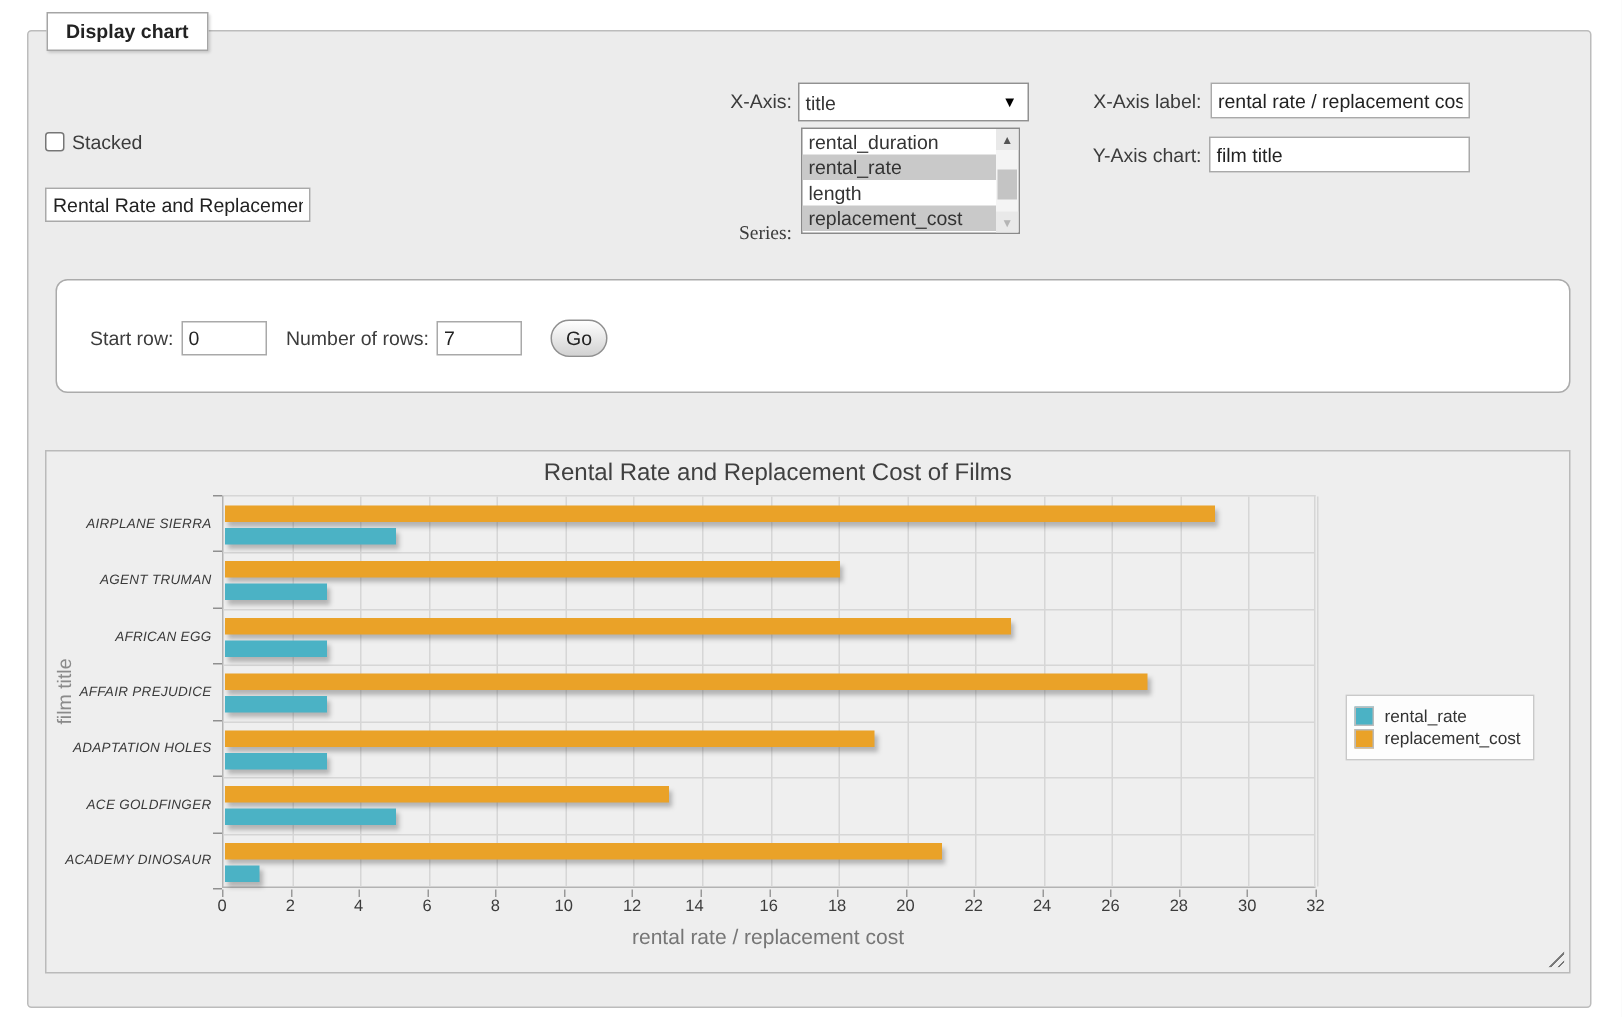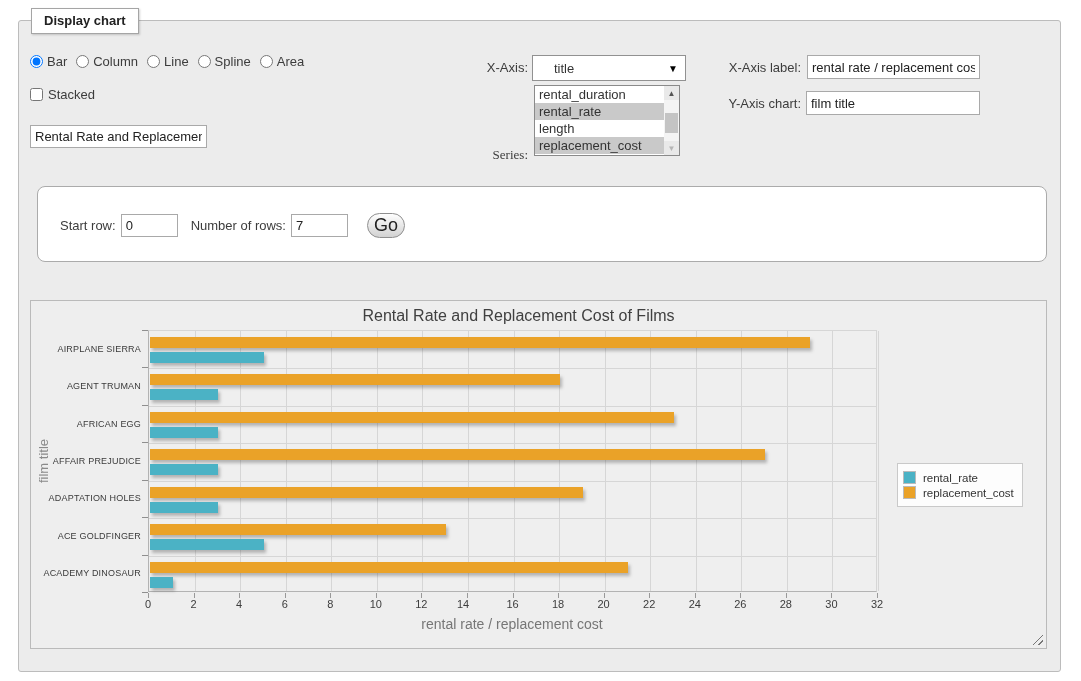--- a/index.html
+++ b/index.html
@@ -27,21 +27,21 @@
   .title-input { position:absolute; left:11px; top:104px; width:177px; height:23px; }
 
   .field-label { position:absolute; text-align:right; }
   .xaxis-label  { left:440px; top:39px; width:69px; }
   .series-label { left:440px; top:126px; width:69px;font-family:Liberation Serif, serif; }
   .xlab-label   { left:690px; top:39px; width:92px; }
   .ylab-label   { left:690px; top:75px; width:92px; }
 
   .fake-select { position:absolute; left:513px; top:34px; width:154px; height:26px;
     background:#fff; border:1px solid #919191; display:flex; align-items:center;
-    padding-left:21px; cursor:default; }
+    padding-left:4px; cursor:default; }
   .fake-select .arrow { position:absolute; right:7px; top:7px; font-size:10px; color:#000; }
 
   .series-list { position:absolute; left:515px; top:64px; width:146px; height:71px;
     background:#fff; border:1px solid #8a8a8a; overflow:hidden; }
   .series-item { height:17px; line-height:17px; padding-left:4px; width:131px;
     white-space:nowrap; overflow:hidden; }
   .series-item.selected { background:#c9c9c9; }
   .scrollbar { position:absolute; right:0; top:0; width:15px; height:69px; background:#f4f4f4; }
   .sb-btn { position:absolute; left:0; width:15px; height:14px; background:#e9e9e9;
     display:flex; align-items:center; justify-content:center; font-size:8px; }
@@ -53,35 +53,35 @@
   .ylab-input { position:absolute; left:787px; top:70px; width:174px; height:24px; }
 
   
   .subpanel { position:absolute; left:18px; top:165px; width:1010px; height:76px;
     background:#ffffff; border:1px solid #ababab; border-radius:8px; }
   .subpanel-row { display:flex; align-items:center; padding:26px 0 0 22px; }
   .subpanel-row .lbl { margin-right:5px; }
   .small-input { width:57px; height:23px; margin-right:13px; }
   .go-btn { margin-left:6px; width:38px; height:25px; border:1px solid #8f8f8f;
     border-radius:13px; background:linear-gradient(#fefefe,#d2d2d2);
-    font-size:18px; color:#222; font-family:"Liberation Sans",sans-serif; cursor:pointer; }
+    font-size:13px; color:#222; font-family:"Liberation Sans",sans-serif; cursor:pointer; }
 
   
   .chart-box { position:absolute; left:11px; top:279px; width:1017px; height:349px;
     background:#eeeeee; border:1px solid #bababa; }
   .chart-title { position:absolute; left:0; top:6px; width:975px; text-align:center;
     font-size:16px; color:#404040; }
   .plot { position:absolute; left:117px; top:29px; width:729px; height:262px;
     background:#efefef; border-top:1px solid #d6d6d6; border-right:1px solid #d6d6d6;
     border-left:1px solid #b3b3b3; border-bottom:1px solid #b3b3b3; }
   .vgrid { position:absolute; top:0; width:1px; height:100%; background:#d6d6d6; }
   .hgrid { position:absolute; left:0; height:1px; width:100%; background:#d6d6d6; }
   .bar { position:absolute; height:11px; box-shadow:2px 3px 3px rgba(70,70,70,0.35); }
   .ycat { position:absolute; left:0px; width:110px; text-align:right; font-size:9px;
-    color:#3a3a3a; letter-spacing:0.2px; }
+    color:#3a3a3a; letter-spacing:0.2px;font-style:italic; }
   .ytick { position:absolute; width:6px; height:1px; background:#8f8f8f; left:111px; }
   .xtick-mark { position:absolute; width:1px; height:5px; background:#999; top:292px; }
   .xtick { position:absolute; top:297px; width:40px; text-align:center; font-size:11px; color:#3c3c3c; }
   .x-title { position:absolute; left:291px; top:315px; width:380px; text-align:center;
     font-size:14px; color:#767676; }
   .y-title { position:absolute; left:12px; top:160px; transform:translate(-50%,-50%) rotate(-90deg);
     white-space:nowrap; font-size:13px; color:#8a8a8a; }
   .legend { position:absolute; left:866px; top:162px; background:#fdfdfd;
     border:1px solid #c9c9c9; padding:5px 8px 5px 5px; }
   .legend-row { display:flex; align-items:center; margin:2px 0; }
@@ -90,42 +90,20 @@
   .resize-handle { position:absolute; right:3px; bottom:3px; width:11px; height:11px;
     background:repeating-linear-gradient(135deg,#777 0 1px,transparent 1px 4px);
     clip-path:polygon(100% 0,100% 100%,0 100%); cursor:se-resize; }
 </style>
 </head>
 <body>
 
 <div class="panel">
   <div class="panel-legend">Display chart</div>
 
-  <div class="radio-group" id="chart-type-group">
-      <span class="radio-item">
-        <input type="radio" name="charttype" checked="" style="">
-        <span class="lbl">Bar</span>
-      </span>
-      <span class="radio-item">
-        <input type="radio" name="charttype" style="">
-        <span class="lbl">Column</span>
-      </span>
-      <span class="radio-item">
-        <input type="radio" name="charttype" style="">
-        <span class="lbl">Line</span>
-      </span>
-      <span class="radio-item">
-        <input type="radio" name="charttype" style="">
-        <span class="lbl">Spline</span>
-      </span>
-      <span class="radio-item">
-        <input type="radio" name="charttype" style="">
-        <span class="lbl">Area</span>
-      </span>
-    </div>
 
   <div class="check-row">
     <input type="checkbox" id="stacked-cb" style="">
     <span class="lbl">Stacked</span>
   </div>
 
   <input type="text" class="title-input" value="Rental Rate and Replacement Cost of Films" style="">
 
   <span class="field-label lbl xaxis-label">X-Axis:</span>
   <div class="fake-select">

